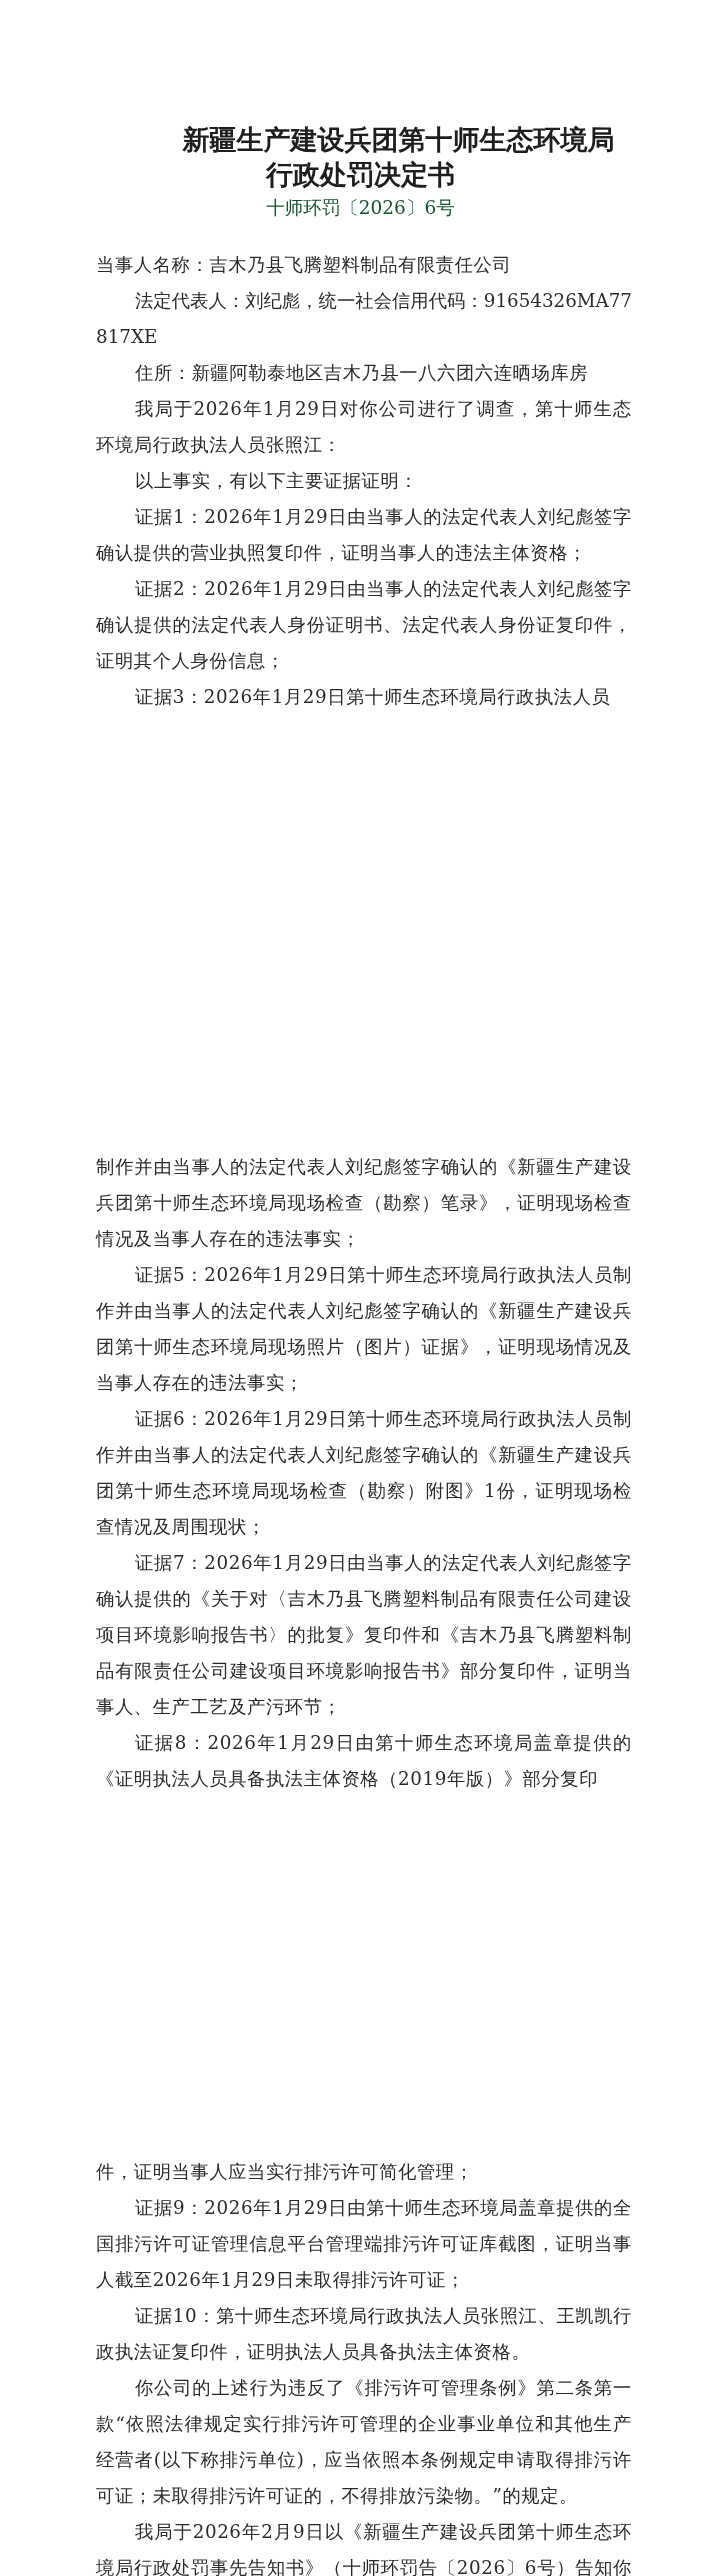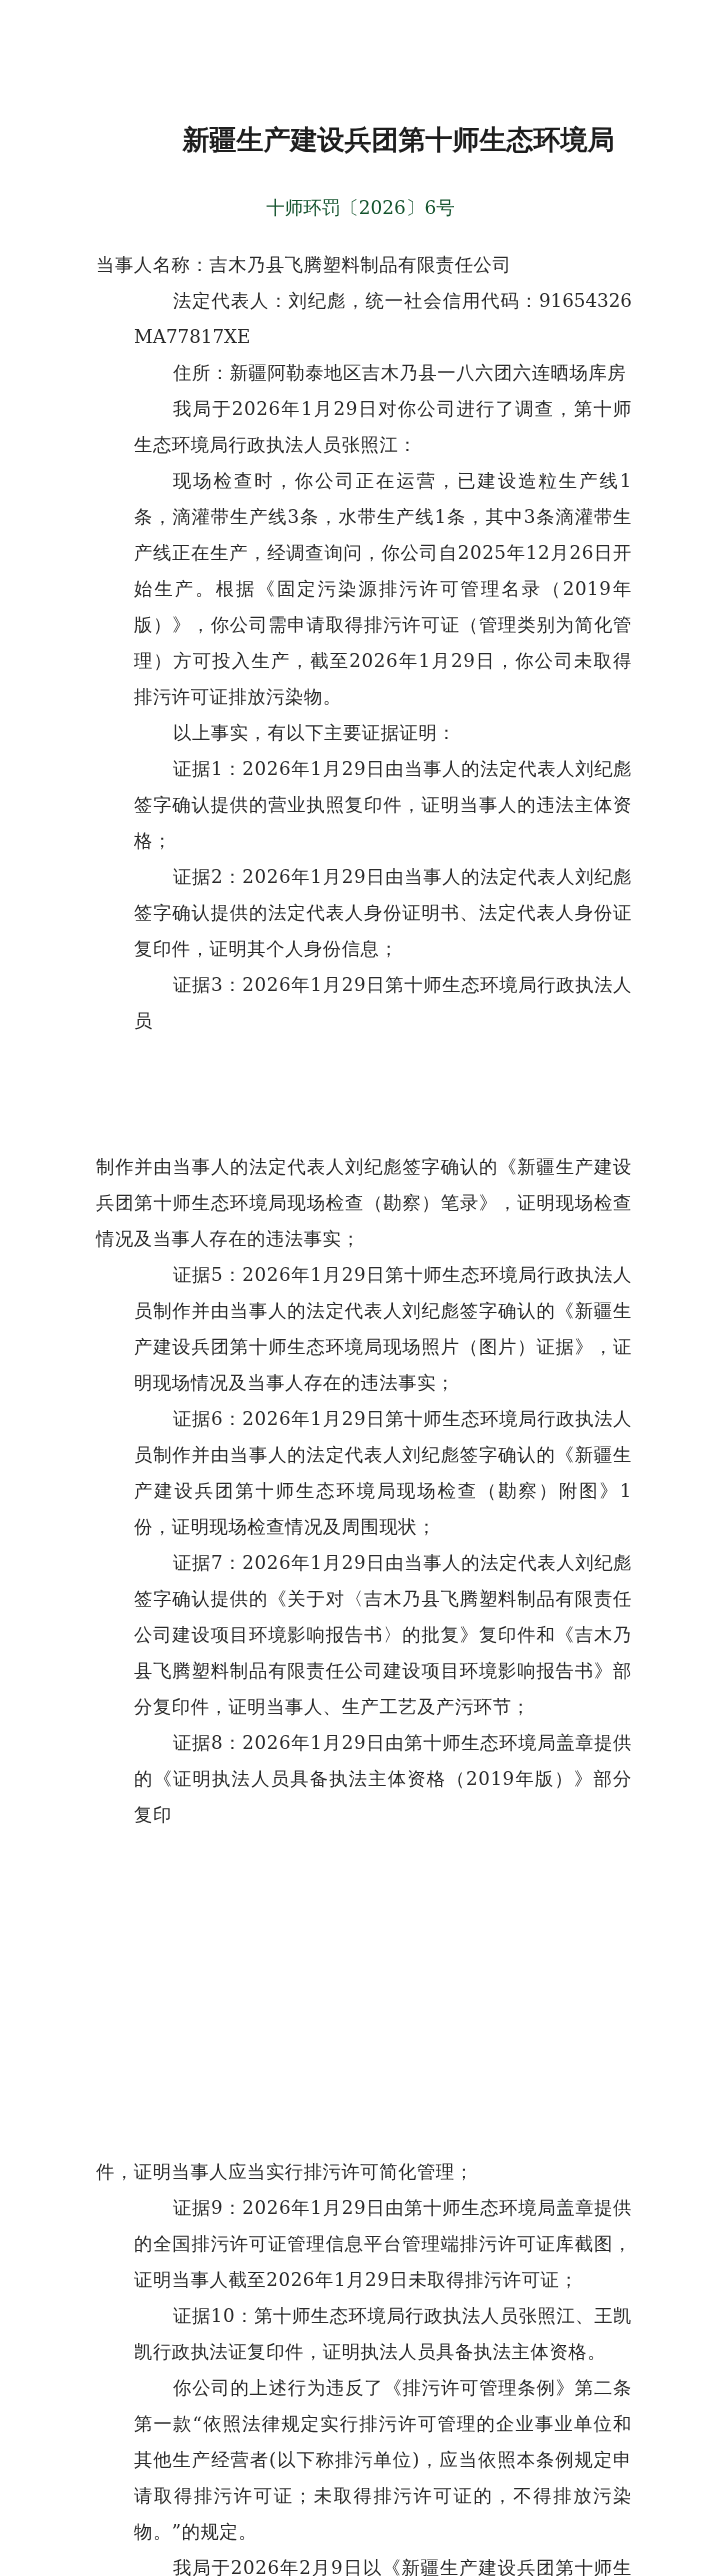--- a/index.html
+++ b/index.html
@@ -7,35 +7,35 @@
          font-family: "DejaVu Serif", "Liberation Serif", serif; color: #2a2a2a; }
   .page { position: absolute; left: 0; width: 721px; }
   .col { position: absolute; left: 96px; width: 536px; }
   .title { position: absolute; left: 0; width: 721px; text-align: center;
            font-family: "DejaVu Sans", "Liberation Sans", sans-serif; font-weight: bold;
            font-size: 27px; color: #1e1e1e; letter-spacing: 0px; line-height: 33px; }
   .docno { position: absolute; left: 0; width: 721px; text-align: center;
            font-size: 18.5px; color: #14532d; }
   p { margin: 0; font-size: 18.3px; line-height: 36px; text-align: justify;
       text-align-last: left; letter-spacing: 0.6px; word-break: break-all; }
-  p.ind { text-indent: 39px; margin-left: 38px; }
+  p.ind { text-indent: 39px; }
 </style>
 </head>
 <body>
 
 <div class="page" style="top:0;height:876px;">
   <div class="title" style="top:123px;padding-left:38px;">新疆生产建设兵团第十师生态环境局</div>
+  <div class="title" style="top:158px;">行政处罚决定书</div>
   <div class="docno" style="top:195px;">十师环罚〔2026〕6号</div>
 
   <div class="col" style="top:247px;">
     <p>当事人名称：吉木乃县飞腾塑料制品有限责任公司</p>
     <p class="ind" style="letter-spacing:0;">法定代表人：刘纪彪，统一社会信用代码：91654326MA77817XE</p>
     <p class="ind">住所：新疆阿勒泰地区吉木乃县一八六团六连晒场库房</p>
     <p class="ind">我局于2026年1月29日对你公司进行了调查，第十师生态环境局行政执法人员张照江：</p>
-    <p class="ind">现场检查时，你公司正在运营，已建设造粒生产线1条，滴灌带生产线3条，水带生产线1条，其中3条滴灌带生产线正在生产，经调查询问，你公司自2025年12月26日开始生产。根据《固定污染源排污许可管理名录（2019年版）》，你公司需申请取得排污许可证（管理类别为简化管理）方可投入生产，截至2026年1月29日，你公司未取得排污许可证排放污染物。</p>
     <p class="ind">以上事实，有以下主要证据证明：</p>
     <p class="ind">证据1：2026年1月29日由当事人的法定代表人刘纪彪签字确认提供的营业执照复印件，证明当事人的违法主体资格；</p>
     <p class="ind">证据2：2026年1月29日由当事人的法定代表人刘纪彪签字确认提供的法定代表人身份证明书、法定代表人身份证复印件，证明其个人身份信息；</p>
     <p class="ind">证据3：2026年1月29日第十师生态环境局行政执法人员</p>
   </div>
 </div>
 
 <div class="page" style="top:1149px;height:773px;padding-left:17px;">
   <div class="col" style="top:0;">
     <p>制作并由当事人的法定代表人刘纪彪签字确认的《新疆生产建设兵团第十师生态环境局现场检查（勘察）笔录》，证明现场检查情况及当事人存在的违法事实；</p>

